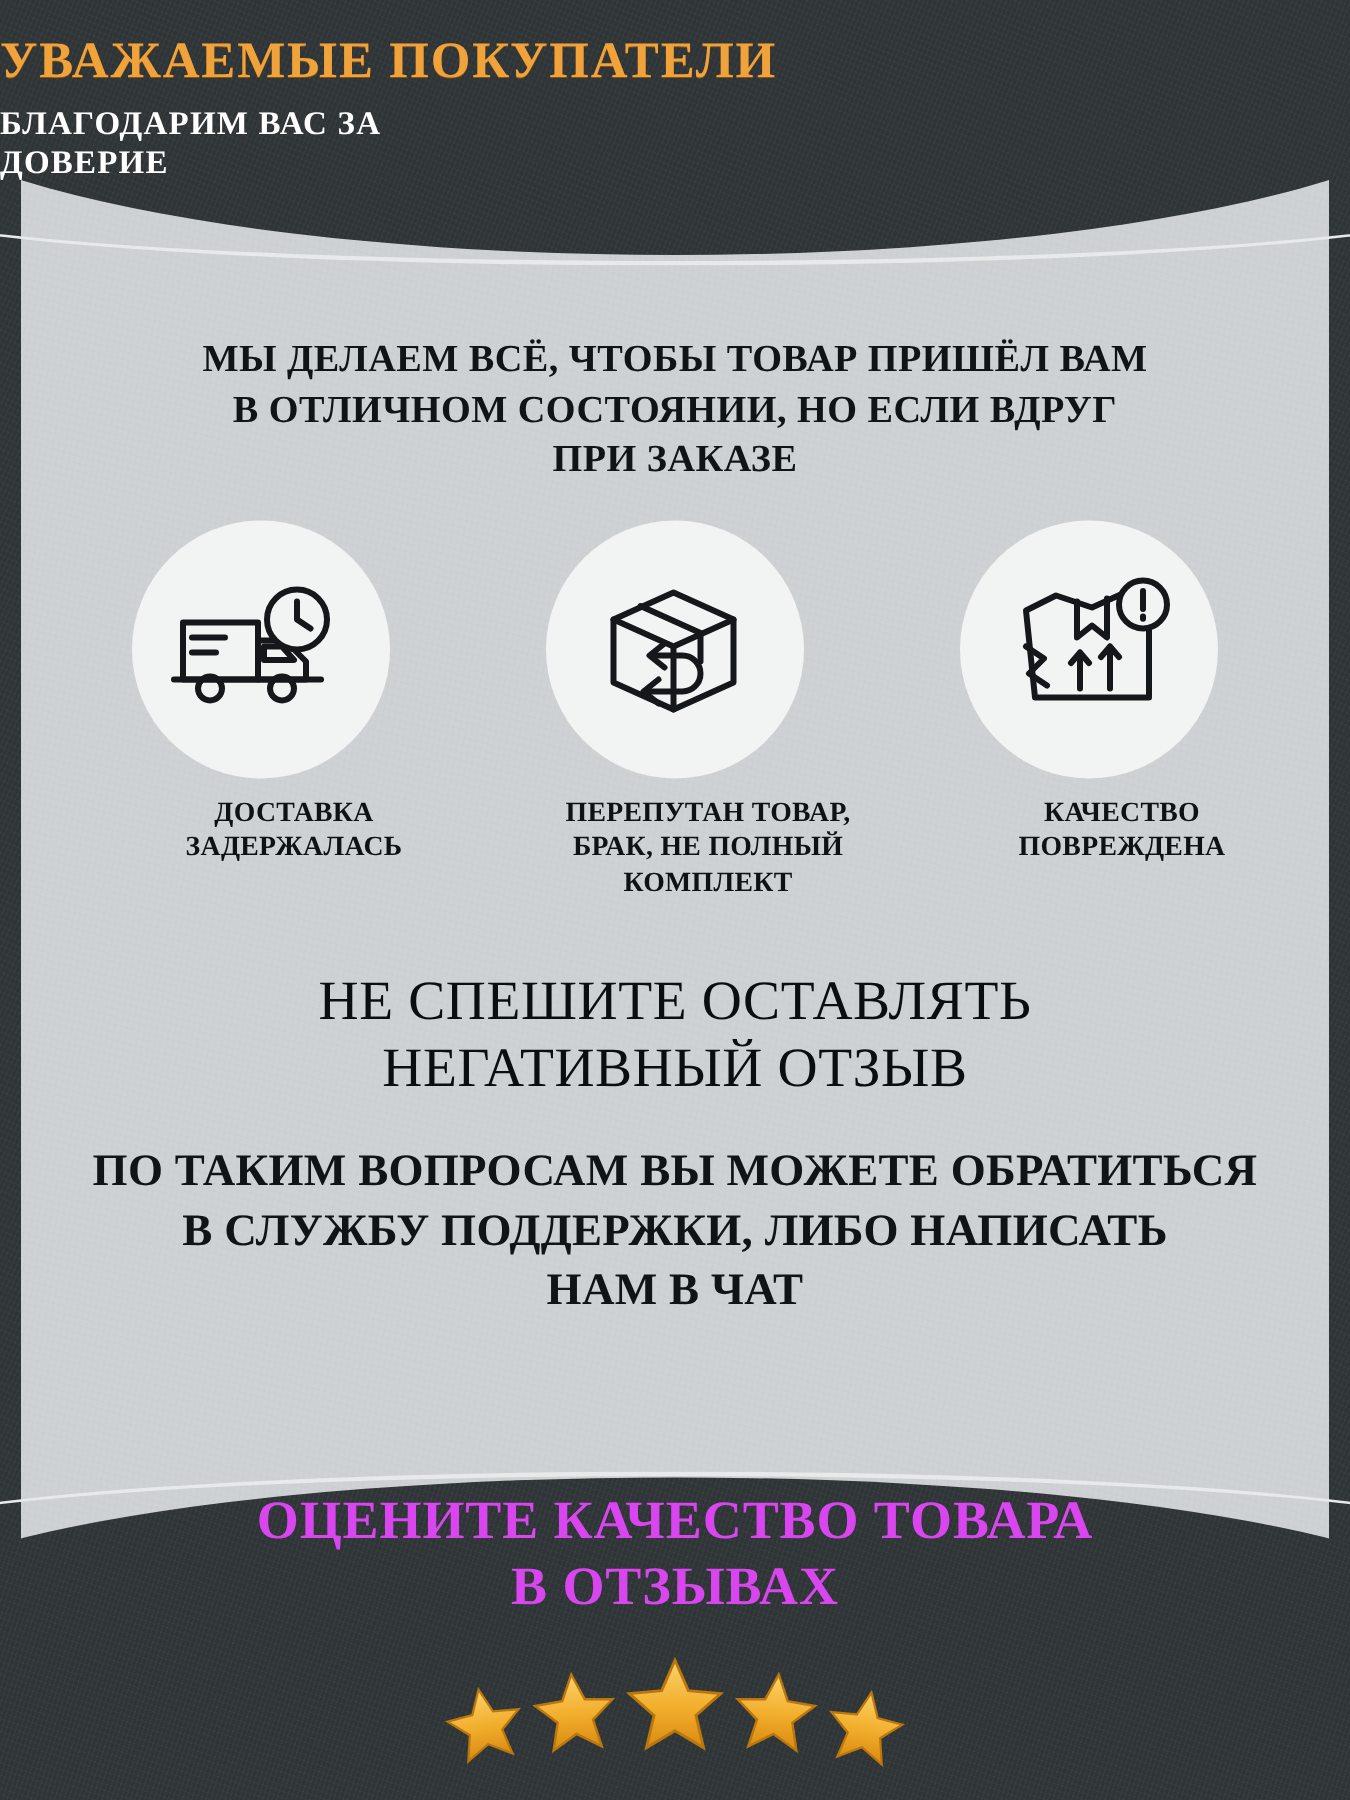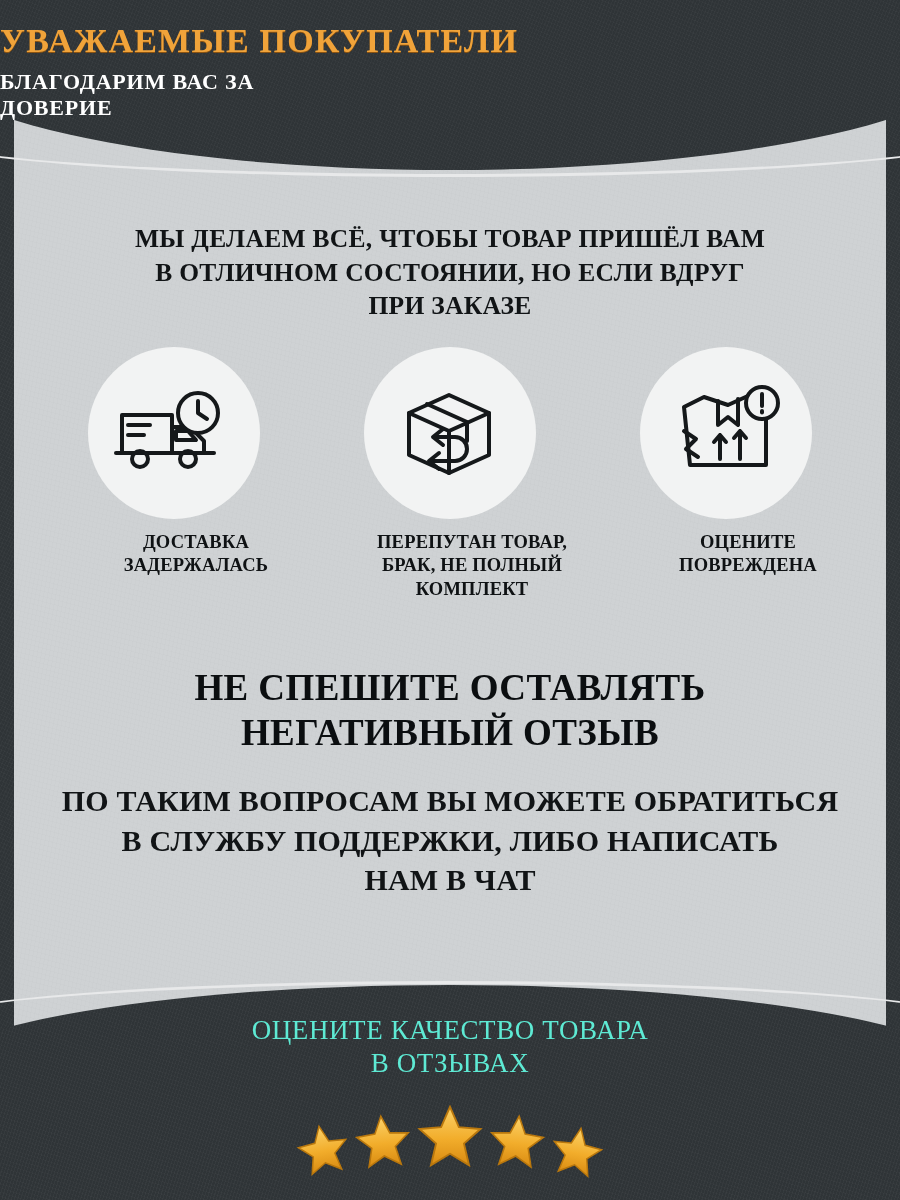--- a/index.html
+++ b/index.html
@@ -131,23 +131,23 @@
     margin-top: 12px;
     font-size: 18.5px;
     font-weight: bold;
     line-height: 1.26;
     letter-spacing: 0.2px;
     color: #0f1214;
     margin-left: 44px;
   }
 
   .big-title {
-    margin-top: 64px;
+    margin-top: 44px;
     font-size: 37px;
-    font-weight: bold;
+    font-weight: normal;
     line-height: 1.22;
     letter-spacing: 0.4px;
     color: #0b0e10;
     padding: 0 52px;
   }
   .subtext {
     margin-top: 26px;
     font-size: 30px;
     font-weight: bold;
     line-height: 1.32;
@@ -179,23 +179,23 @@
     left: 0; right: 0; top: -4px; height: 42px;
     border-radius: 50% 50% 0 0 / 100% 100% 0 0;
     border-top: 3px solid #e8e9ea;
     pointer-events: none;
   }
   .bottom-text {
     position: absolute;
     bottom: 120px; left: 0; right: 0;
     z-index: 6;
     text-align: center;
-    color: #5eead4;
-    font-size: 27px;
-    font-weight: normal;
+    color: #d946ef;
+    font-size: 36px;
+    font-weight: bold;
     line-height: 1.22;
     letter-spacing: 0.6px;
   }
   .stars {
     position: absolute;
     bottom: 28px; left: 0; right: 0;
     z-index: 6;
     display: flex;
     justify-content: center;
     align-items: center;
@@ -304,21 +304,21 @@
               <path d="M50 78 V54 M50 54 L44 61 M50 54 L56 61"></path>
               <path d="M70 78 V50 M70 50 L64 57 M70 50 L76 57"></path>
 
               <circle cx="92" cy="22" r="16" fill="#f2f3f3"></circle>
               <path d="M92 13 V25"></path>
               <path d="M92 30 V31.5"></path>
             </g>
           </svg>
         </div>
         <div class="icon-caption">
-          <div>ОЦЕНИТЕ</div>
+          <div>КАЧЕСТВО</div>
           <div>ПОВРЕЖДЕНА</div>
         </div>
       </div>
 
     </div>
 
     <div class="big-title">
       <div>НЕ СПЕШИТЕ ОСТАВЛЯТЬ</div>
       <div>НЕГАТИВНЫЙ ОТЗЫВ</div>
     </div>

